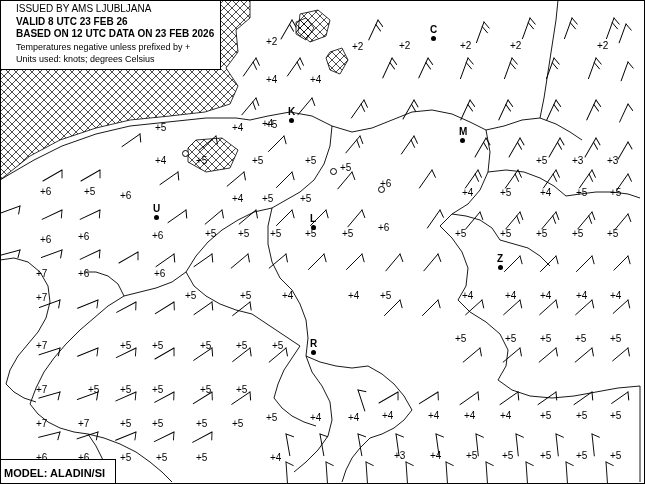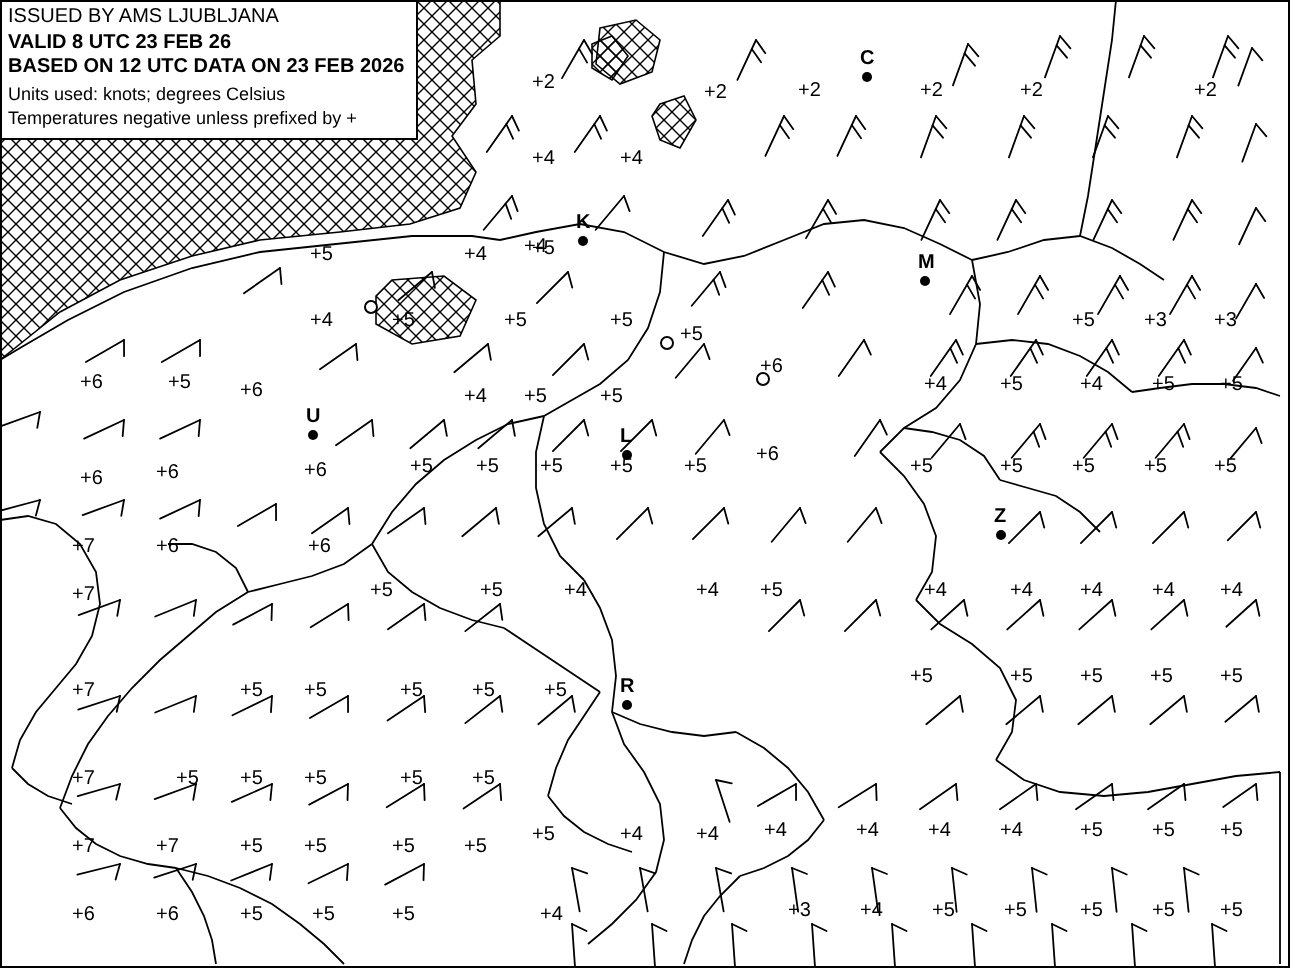--- a/index.html
+++ b/index.html
@@ -1,18 +1,18 @@
 <!DOCTYPE html>
 <html><head>
 <meta charset="utf-8">
 <style>
   html,body{margin:0;padding:0;background:#fff;}
   body{font-family:"Liberation Sans", sans-serif;}
   #root{position:relative;width:645px;height:484px;background:#fff;overflow:hidden;}
-  .hdr{position:absolute;left:0;top:0;background:#fff;border:1px solid #000;border-left:none;border-top:none;padding:3px 6px 4px 4px;z-index:20;}
+  .hdr{position:absolute;left:0;top:0;background:#fff;border:1px solid #000;border-left:none;border-top:none;padding:3px 6px 4px 16px;z-index:20;}
   .hdr div{font-size:10px;line-height:12.6px;color:#000;white-space:nowrap;}
   .hdr .b{font-weight:bold;}
   .hdr .sm{font-size:9px;line-height:12px;}
   .footer{position:absolute;left:0;bottom:0;background:#fff;border:1px solid #000;border-left:none;border-bottom:none;padding:3px 10px 3px 4px;z-index:20;}
   .footer span{font-size:11px;font-weight:bold;color:#000;}
   .tlabel{position:absolute;font-size:10px;color:#000;z-index:10;white-space:nowrap;}
   .slabel{position:absolute;font-size:10px;font-weight:bold;color:#000;z-index:12;}
   .sdot{position:absolute;width:5px;height:5px;border-radius:50%;background:#000;z-index:12;}
   .ocirc{position:absolute;width:5px;height:5px;border-radius:50%;border:1px solid #000;background:#fff;z-index:11;}
   .border{position:absolute;left:0;top:0;width:643px;height:482px;border:1px solid #000;pointer-events:none;z-index:30;}
@@ -812,19 +812,22 @@
       <div class="slabel" style="left: 497px; top: 253px;">Z</div>
       <div class="sdot" style="left: 498px; top: 265px;"></div>
       <div class="slabel" style="left: 310px; top: 338px;">R</div>
       <div class="sdot" style="left: 311px; top: 350px;"></div>
     </div>
 
   <div class="hdr">
     <div>ISSUED BY AMS LJUBLJANA</div>
     <div class="b">VALID 8 UTC 23 FEB 26</div>
     <div class="b">BASED ON 12 UTC DATA ON 23 FEB 2026</div>
+    <div class="sm">Temperatures negative unless prefixed by +</div>
     <div class="sm">Units used: knots; degrees Celsius</div>
-    <div class="sm">Temperatures negative unless prefixed by +</div>
   </div>
 
+  <div class="footer">
+    <span>MODEL: ALADIN/SI</span>
+  </div>
 
   <div class="border"></div>
 </div>
 
 </body></html>

